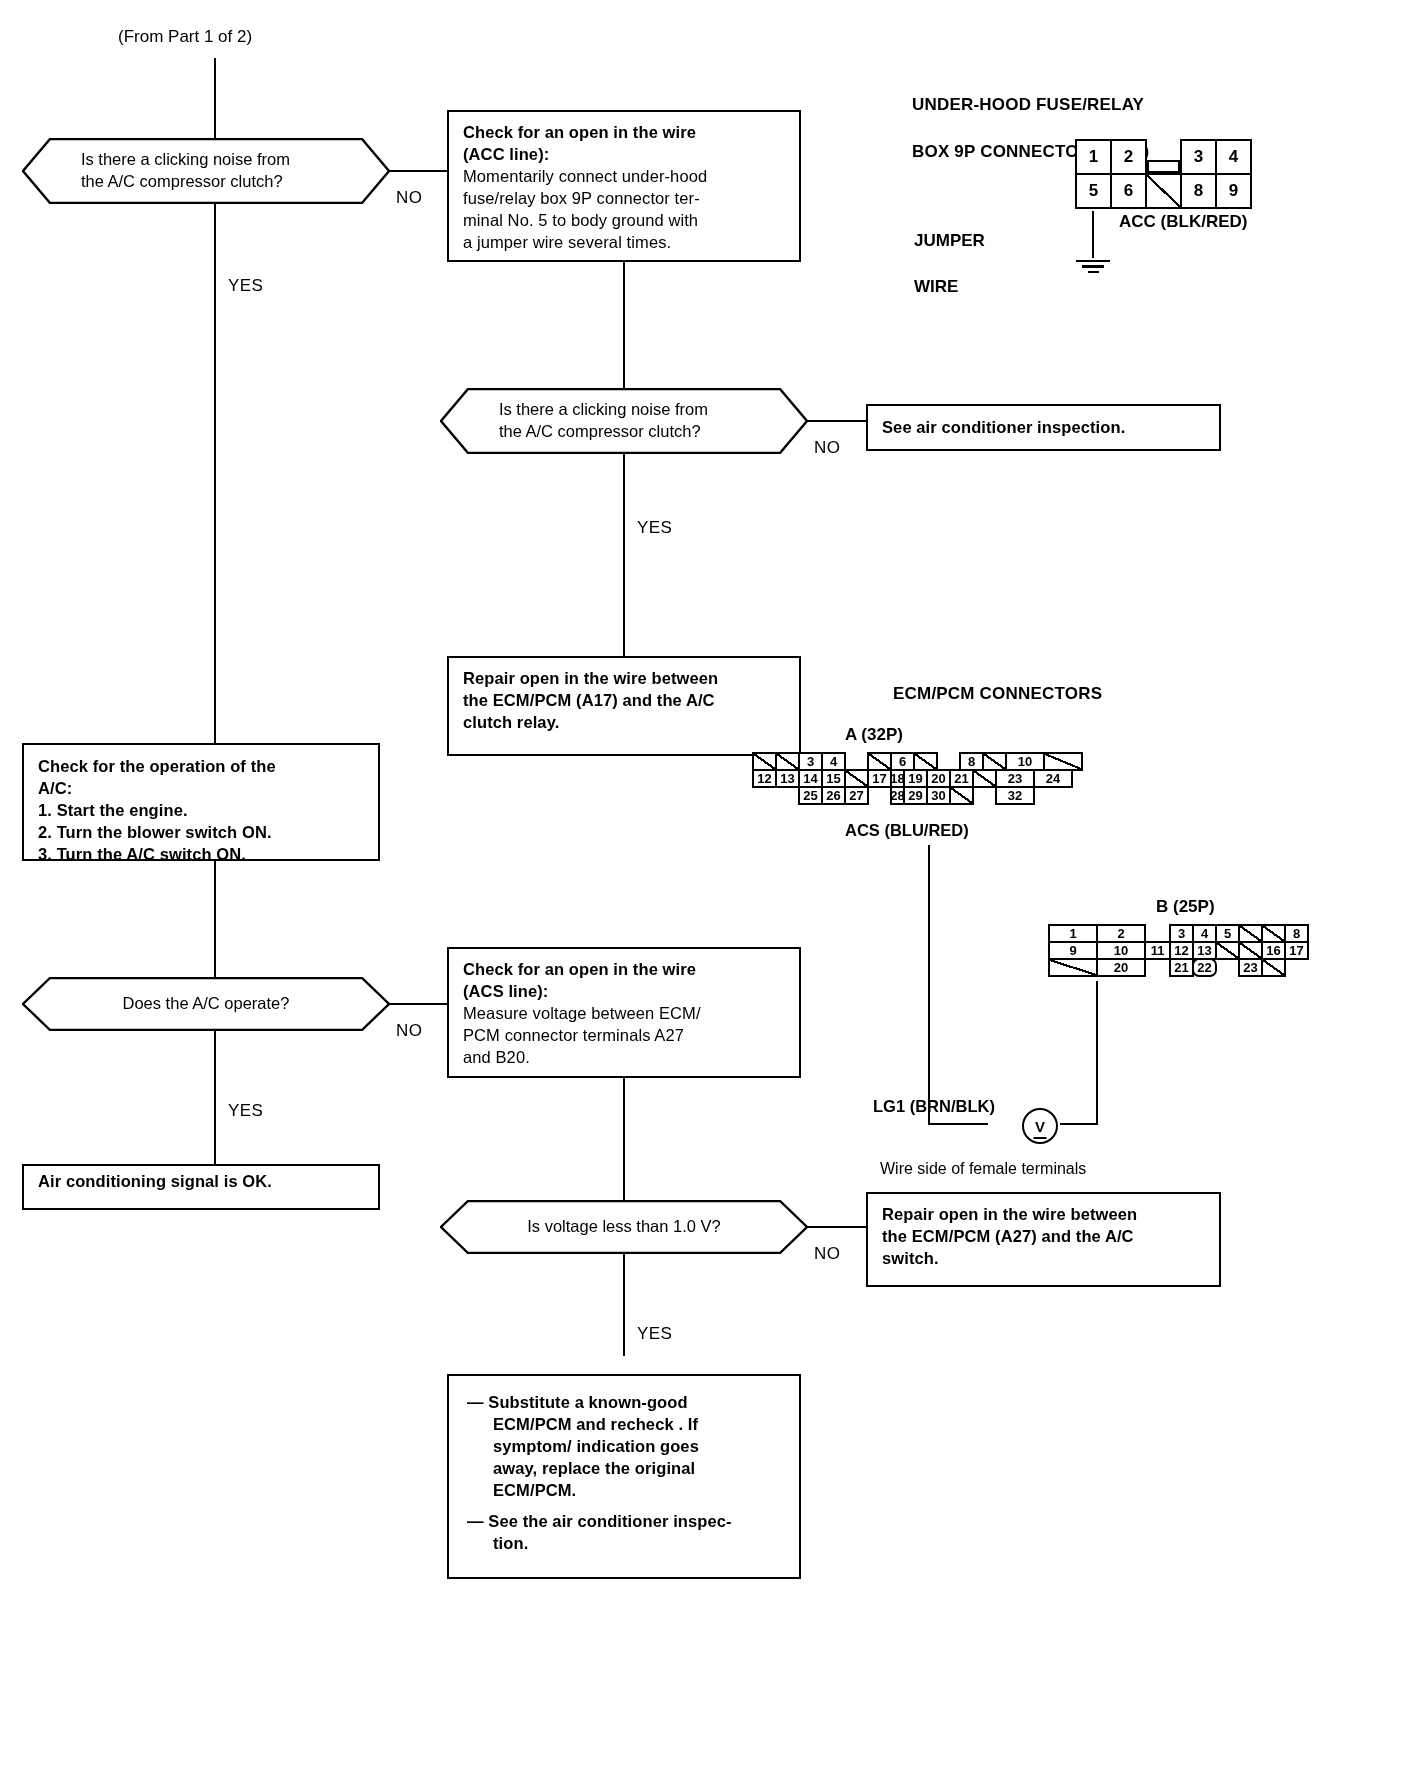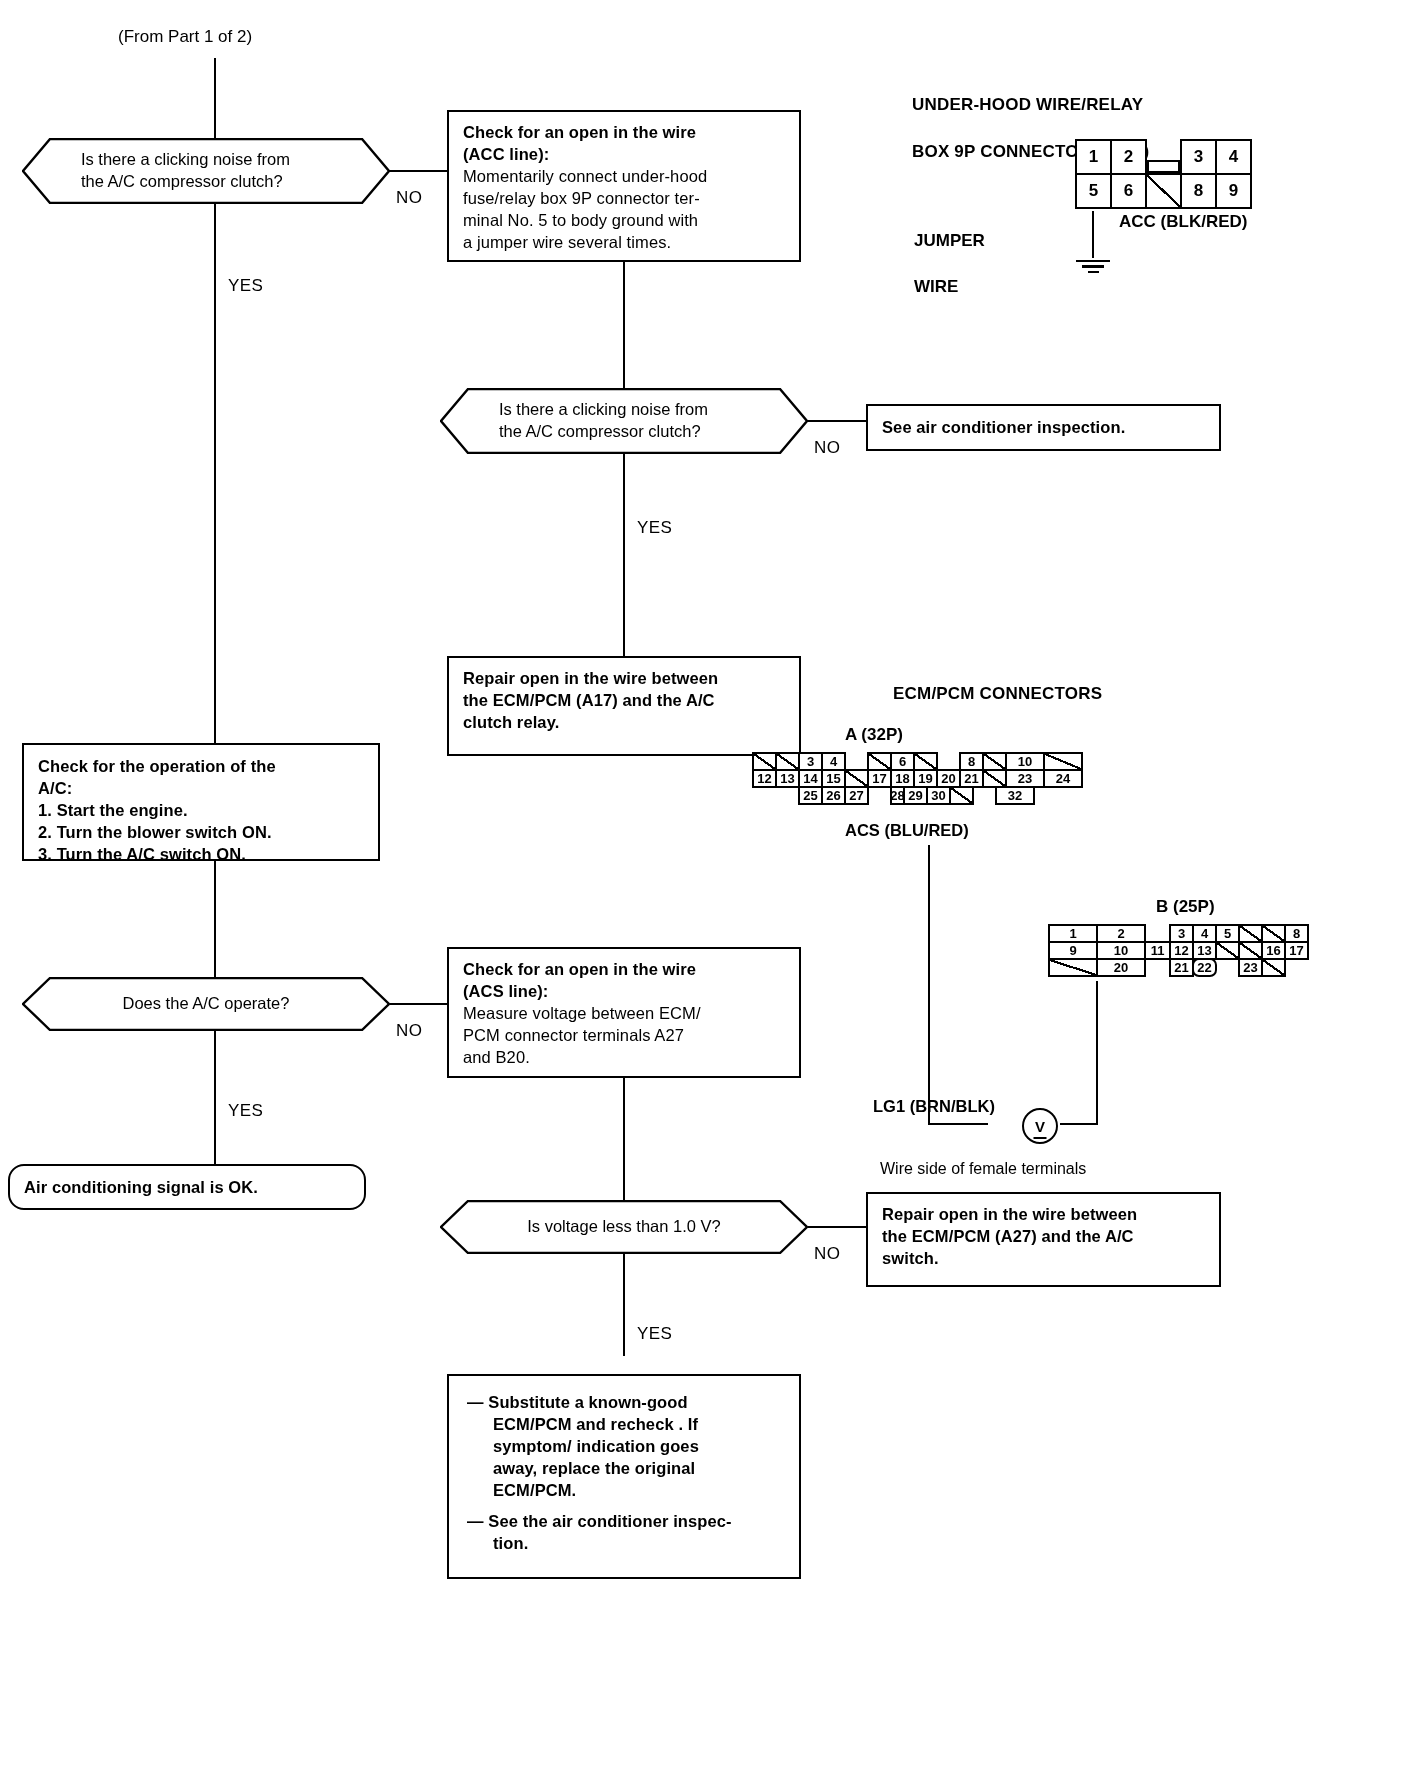--- a/index.html
+++ b/index.html
@@ -231,21 +231,21 @@
   <div class="box" style="left:447px; top:947px; width:354px; height:131px;">
     <span class="hd">Check for an open in the wire</span>
     <span class="hd">(ACS line):</span>
     <span class="bd">Measure voltage between ECM/</span>
     <span class="bd">PCM connector terminals A27</span>
     <span class="bd">and B20.</span>
   </div>
 
   <div class="vline" style="left:623px; top:1078px; height:122px;"></div>
 
-  <div class="box allbold" style="left:8px; top:1164px; width:358px; height:46px; padding-top:11px;border-radius:16px;">
+  <div class="box allbold" style="left:22px; top:1164px; width:358px; height:46px; padding-top:5px;">
     <span class="hd">Air conditioning signal is OK.</span>
   </div>
 
   <div class="hex" style="left:440px; top:1200px; width:368px; height:54px;">
     <svg class="hexshape" viewBox="0 0 368 54" preserveAspectRatio="none">
       <polygon points="28,1 340,1 367,27 340,53 28,53 1,27" fill="#fff" stroke="#000" stroke-width="2.4" vector-effect="non-scaling-stroke"></polygon>
     </svg>
     <div class="hextext ctr">
       <span>Is voltage less than 1.0 V?</span>
     </div>
@@ -268,21 +268,21 @@
     ECM/PCM and recheck . If
     symptom/ indication goes
     away, replace the original
     ECM/PCM.</li>
       <li style="white-space:pre-line;">—  See the air conditioner inspec-
     tion.</li>
     </ul>
   </div>
 
   <div class="cap hdr" style="left:912px; top:70px; font-size:17px; line-height:1.38;">
-    <span style="display:block;">UNDER-HOOD WIRE/RELAY</span>
+    <span style="display:block;">UNDER-HOOD FUSE/RELAY</span>
     <span style="display:block;">BOX 9P CONNECTOR (C216)</span>
   </div>
 
   <div class="pinwrap" style="left:1075px; top:139px;">
 
     <div class="pinrow">
       <div class="cell" style="width:37px;height:36px;font-size:17px;">1</div>
       <div class="cell" style="width:37px;height:36px;font-size:17px;">2</div>
       <div class="cell empty" style="width:37px;height:36px;position:relative;">
         <div style="position:absolute;left:0;right:0;bottom:0;height:13px;border:2px solid #000;box-sizing:border-box;background:#fff;"></div>
@@ -338,21 +338,21 @@
       <div class="cell slash" style="width:40px;height:19px;"></div>
     </div>
 
     <div class="pinrow">
       <div class="cell" style="width:25px;height:19px;font-size:13px;">12</div>
       <div class="cell" style="width:25px;height:19px;font-size:13px;">13</div>
       <div class="cell" style="width:25px;height:19px;font-size:13px;">14</div>
       <div class="cell" style="width:25px;height:19px;font-size:13px;">15</div>
       <div class="cell slash" style="width:25px;height:19px;"></div>
       <div class="cell" style="width:25px;height:19px;font-size:13px;">17</div>
-      <div class="cell" style="width:25px;height:19px;font-size:13px;">18</div>
+      <div class="cell" style="width:15px;height:19px;font-size:13px;">18</div>
       <div class="cell" style="width:25px;height:19px;font-size:13px;">19</div>
       <div class="cell" style="width:25px;height:19px;font-size:13px;">20</div>
       <div class="cell" style="width:25px;height:19px;font-size:13px;">21</div>
       <div class="cell slash" style="width:25px;height:19px;"></div>
       <div class="cell" style="width:40px;height:19px;font-size:13px;">23</div>
       <div class="cell" style="width:40px;height:19px;font-size:13px;">24</div>
     </div>
 
     <div class="pinrow">
       <div class="cell empty" style="width:25px;height:19px;"></div>

